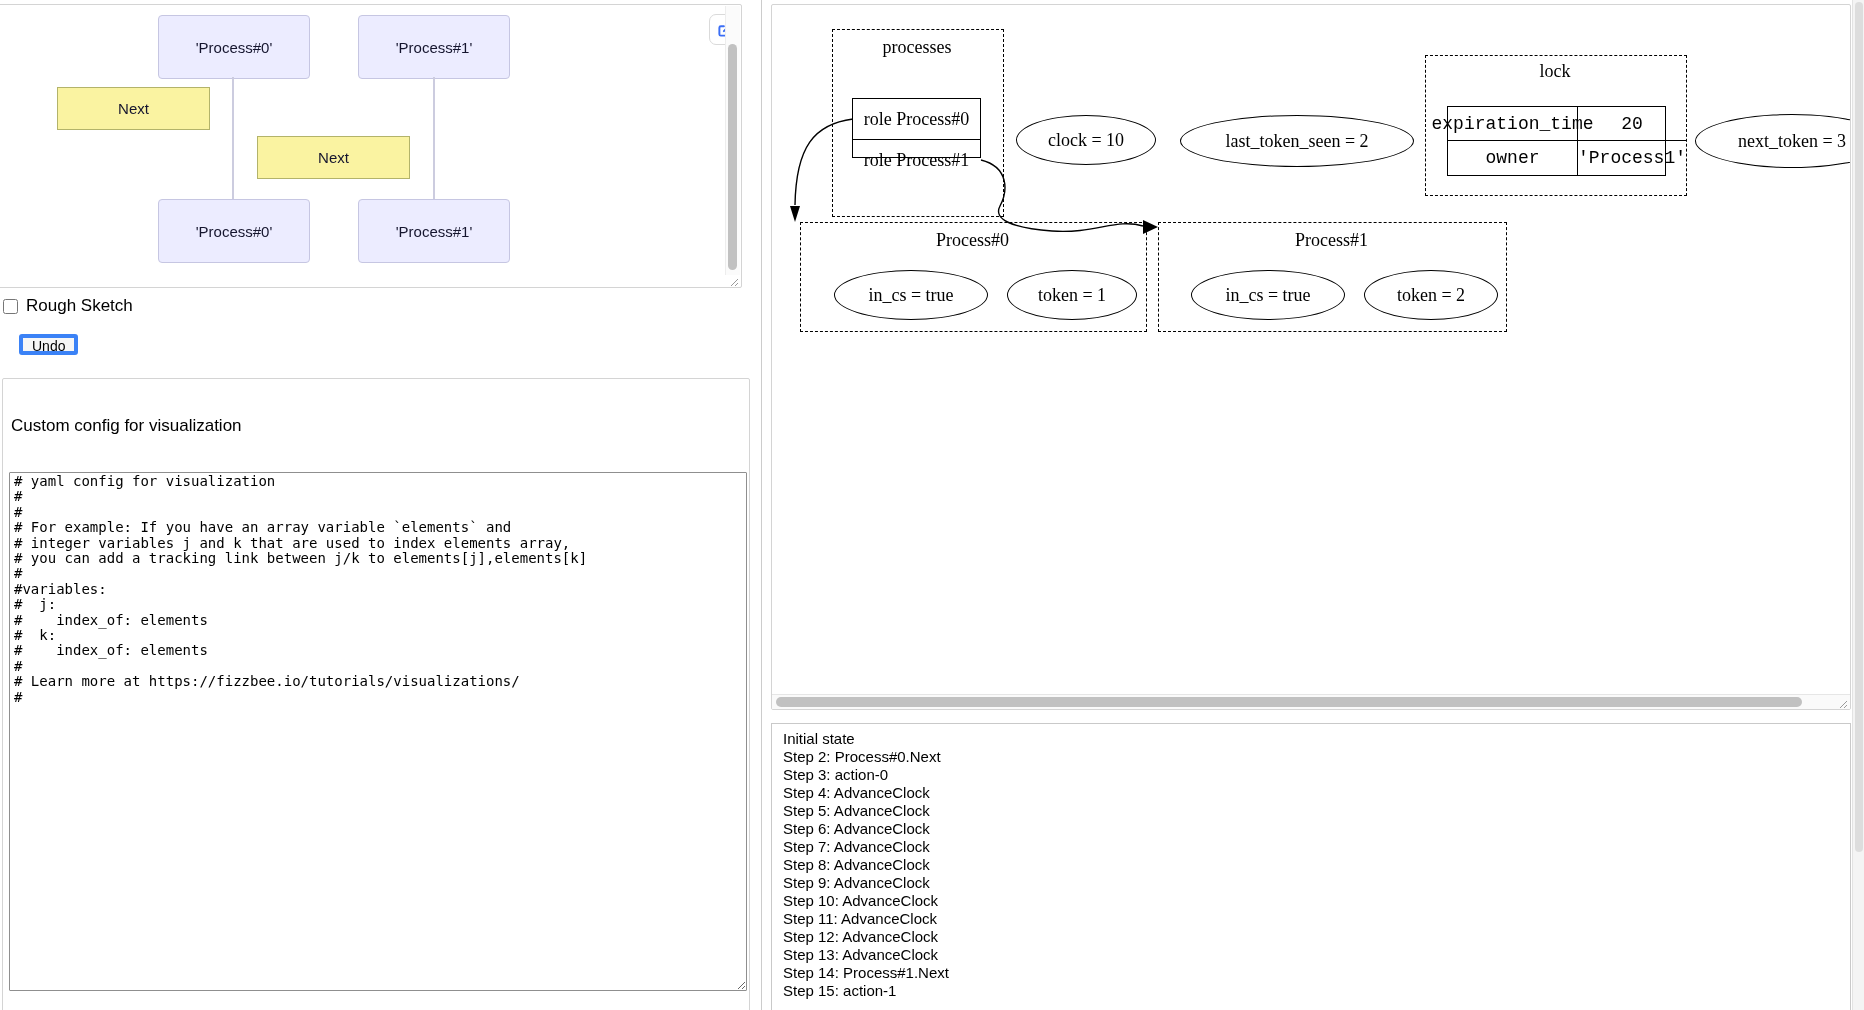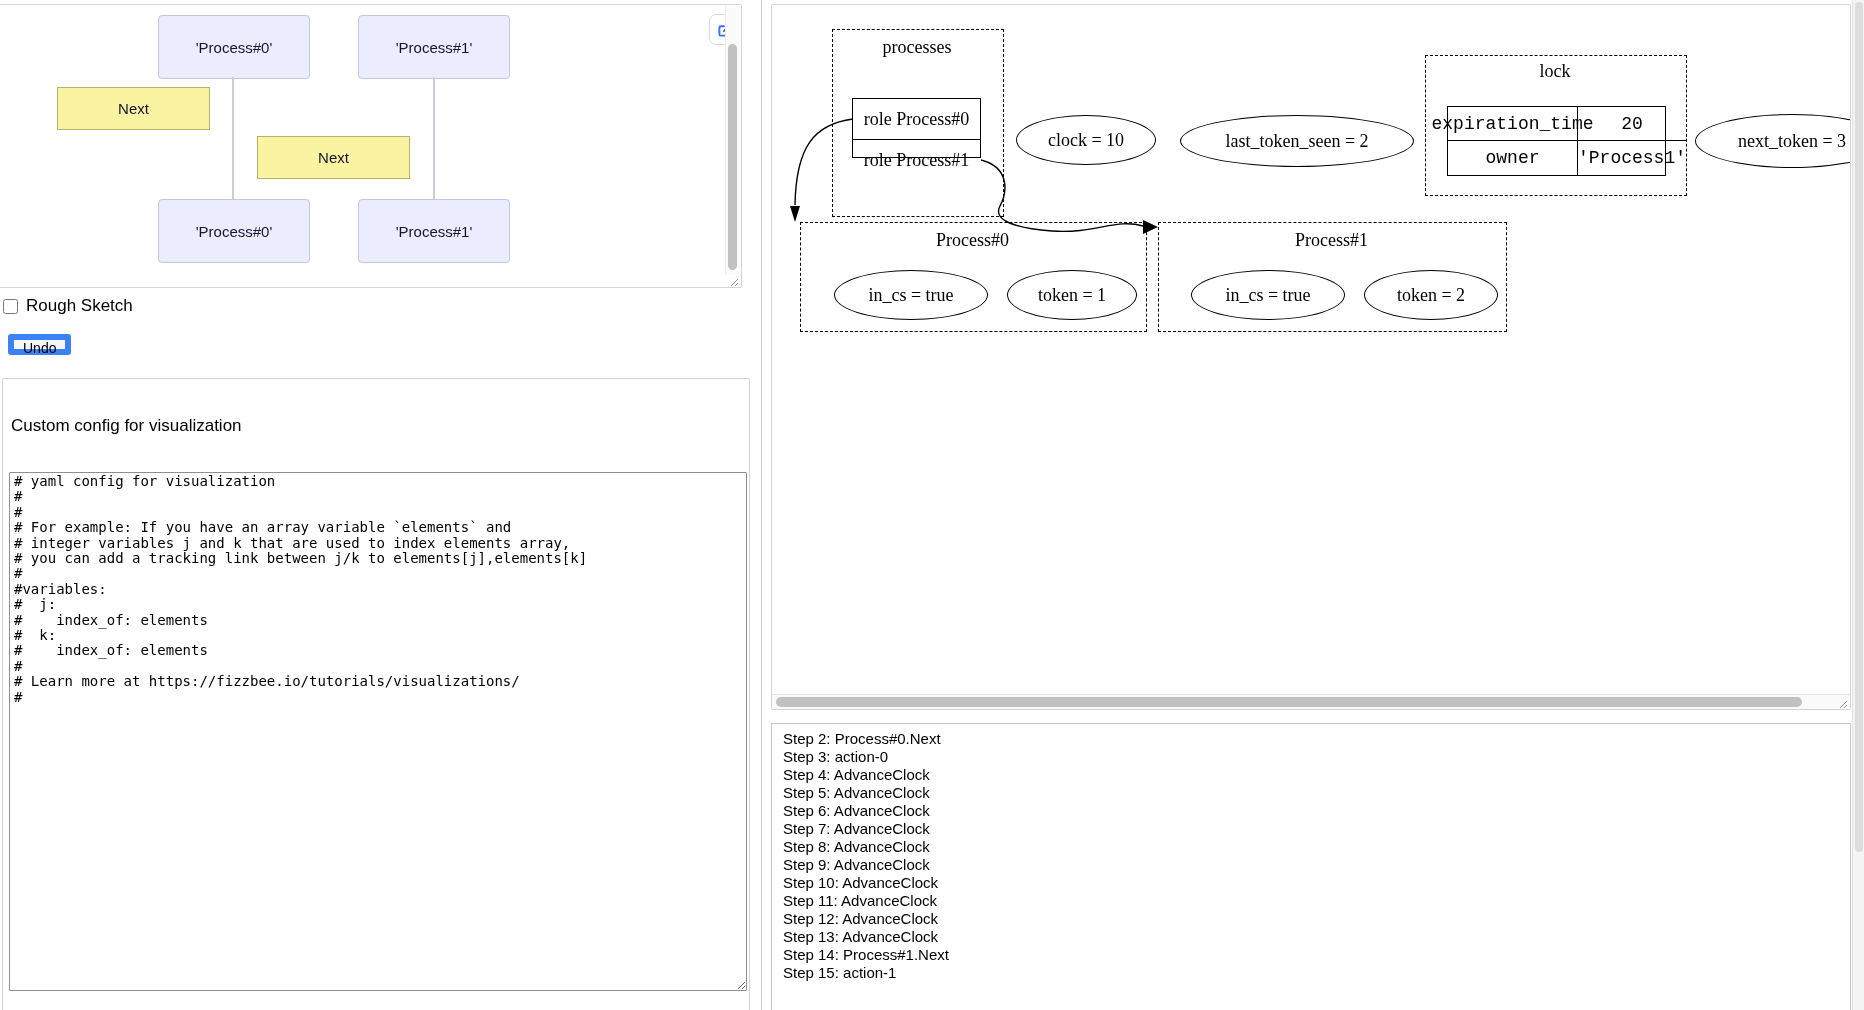--- a/index.html
+++ b/index.html
@@ -33,23 +33,23 @@
     position:absolute;right:1px;top:1px;width:14px;height:269px;
     background:#fbfbfb;border-left:1px solid #ededed;
   }
   .vscroll-thumb{position:absolute;left:2px;top:38px;width:9px;height:226px;background:#c1c1c1;border-radius:5px;}
   .grip{position:absolute;right:1px;bottom:1px;width:12px;height:12px;}
 
   
   #rough-row{position:absolute;left:3px;top:296px;display:flex;align-items:center;gap:8px;font-size:17px;}
   #rough-row input{width:15px;height:15px;margin:0;}
   #undo-btn{
-    position:absolute;left:8px;top:334px;height:21px;
+    position:absolute;left:19px;top:334px;height:21px;
     font-family:"Liberation Sans",sans-serif;font-size:14px;line-height:15px;
-    padding:1px 9px;border:6px solid #3b82f6;border-radius:3px;
+    padding:1px 9px;border:4px solid #3b82f6;border-radius:3px;
     background:#f6f6f6;color:#000;cursor:pointer;
   }
 
   
   #config-panel{left:2px;top:378px;width:748px;height:700px;}
   #config-heading{position:absolute;left:8px;top:37px;font-size:17px;}
   #yaml-textarea{
     position:absolute;left:6px;top:93px;width:738px;height:519px;box-sizing:border-box;
     border:1px solid #8f8f8f;border-radius:1px;background:#fff;
     font-family:"DejaVu Sans Mono","Liberation Mono",monospace;
@@ -197,20 +197,21 @@
     <div class="hscroll-thumb"></div>
   </div>
   <div class="grip">
     <svg width="12" height="12">
         <path d="M10 3 L3 10 M10 7 L7 10" stroke="#9a9a9a" stroke-width="1" fill="none"></path>
       </svg>
   </div>
 </div>
 
 <div id="steps-panel" style="position:absolute;background:#fff;">
+  <div class="step-line">Initial state</div>
   <div class="step-line">Step 2: Process#0.Next</div>
   <div class="step-line">Step 3: action-0</div>
   <div class="step-line">Step 4: AdvanceClock</div>
   <div class="step-line">Step 5: AdvanceClock</div>
   <div class="step-line">Step 6: AdvanceClock</div>
   <div class="step-line">Step 7: AdvanceClock</div>
   <div class="step-line">Step 8: AdvanceClock</div>
   <div class="step-line">Step 9: AdvanceClock</div>
   <div class="step-line">Step 10: AdvanceClock</div>
   <div class="step-line">Step 11: AdvanceClock</div>

